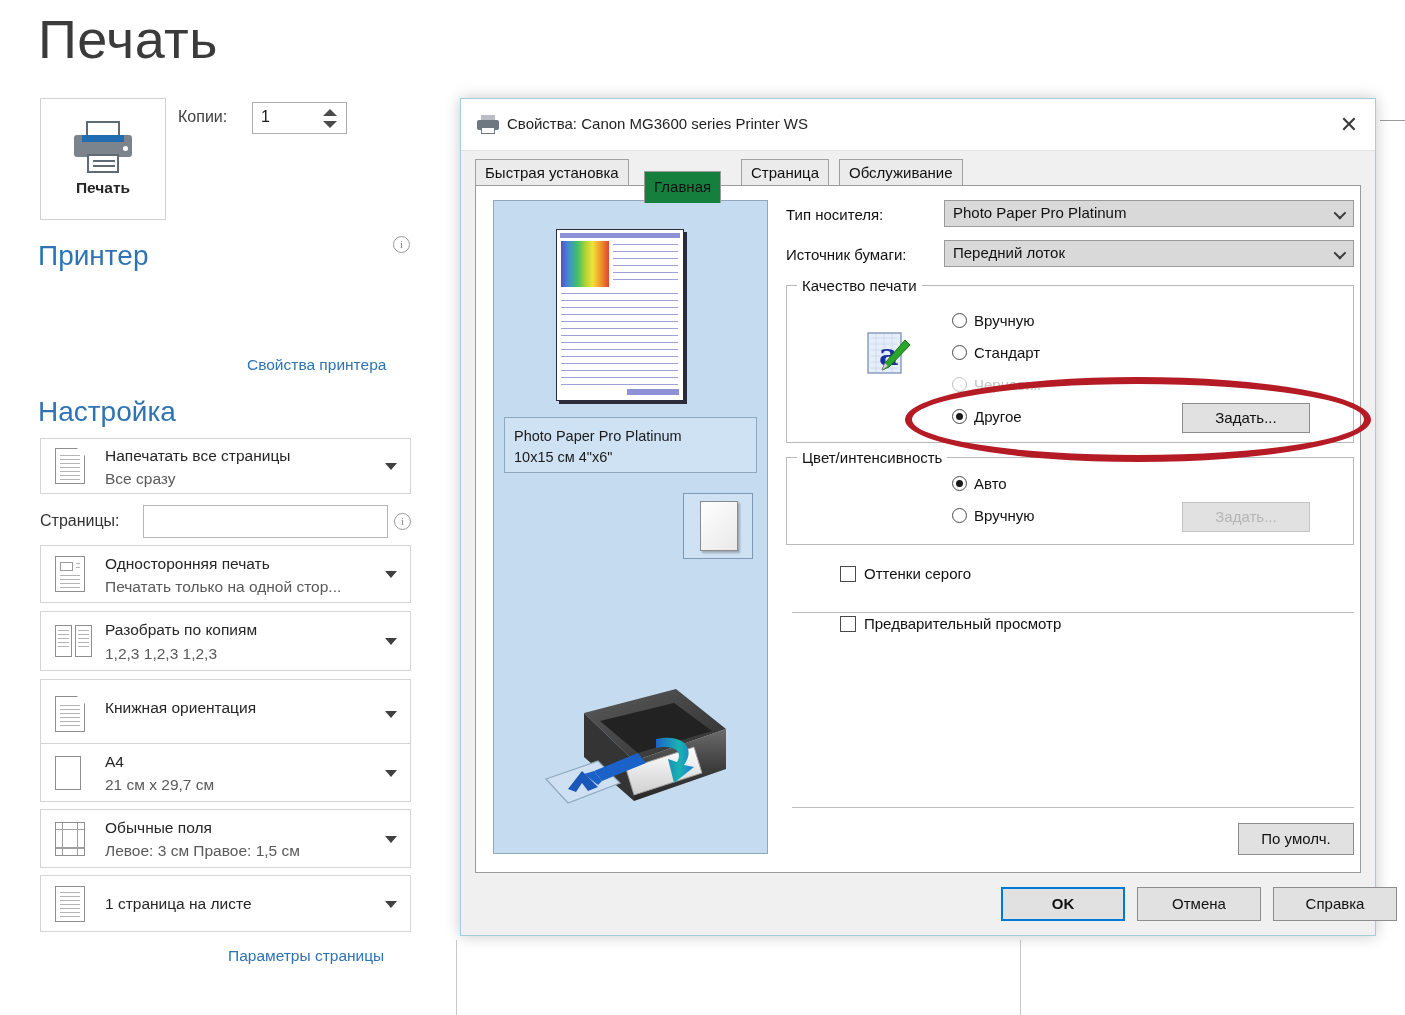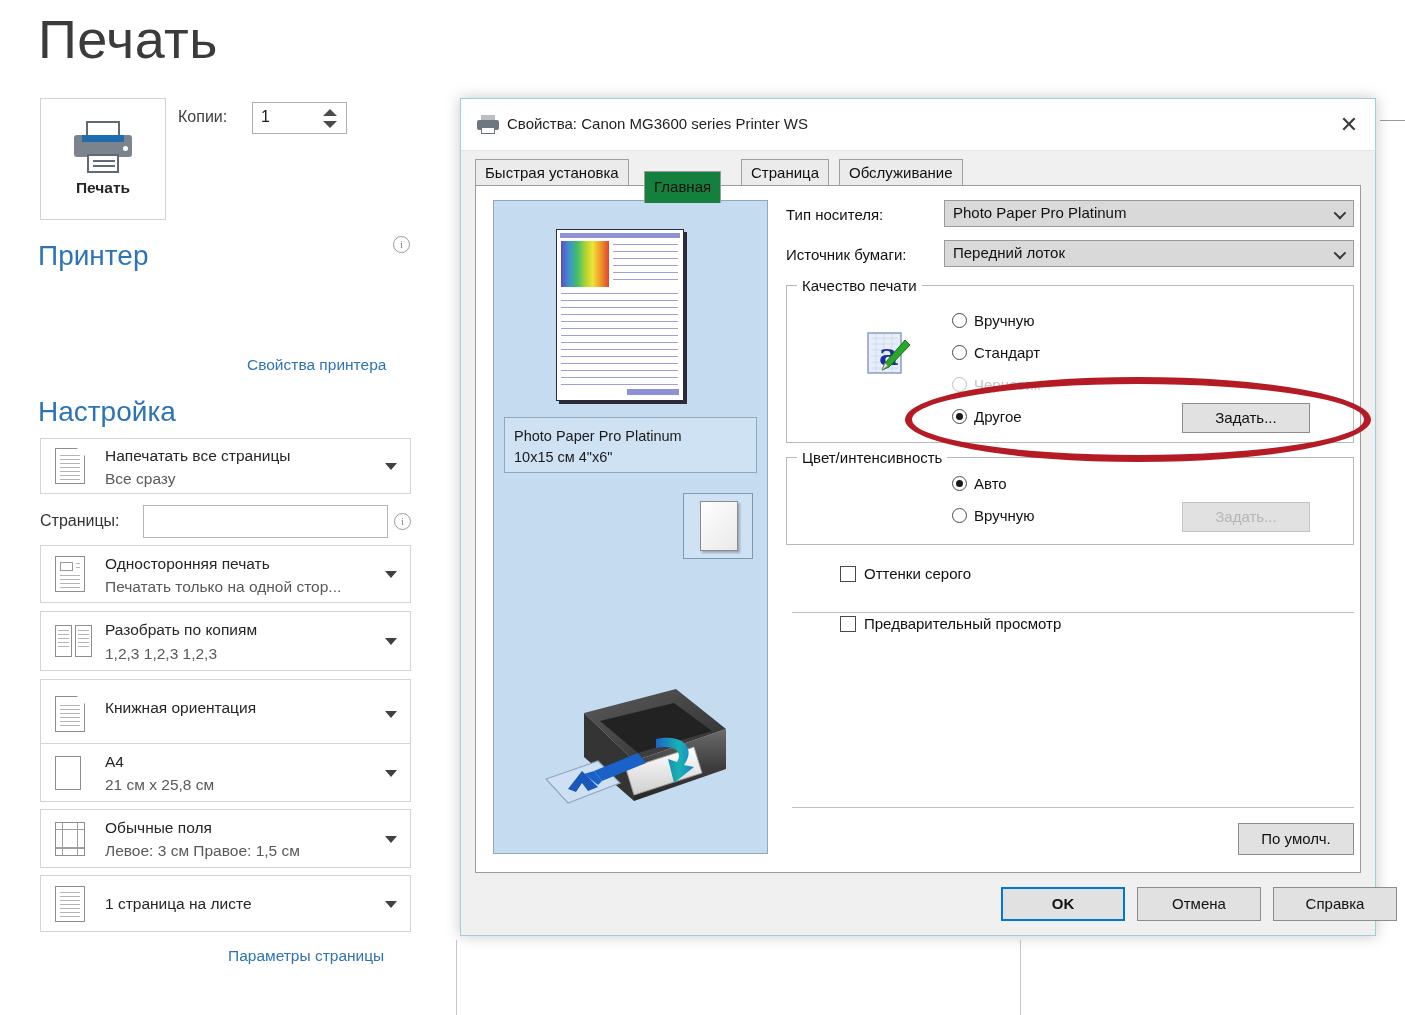--- a/index.html
+++ b/index.html
@@ -341,21 +341,21 @@
     </div>
     <div class="combo-main" style="top:19px">Книжная ориентация</div>
     <div class="combo-arrow"></div>
   </div>
 
   <div class="combo" style="top:743px; height:59px">
     <div class="combo-icon">
         <div class="ic-pg"></div>
       </div>
     <div class="combo-main" style="top:9px">A4</div>
-    <div class="combo-sub" style="top:32px">21 см x 25,8 см</div>
+    <div class="combo-sub" style="top:32px">21 см x 29,7 см</div>
     <div class="combo-arrow"></div>
   </div>
 
   <div class="combo" style="top:809px; height:59px">
     <div class="combo-icon">
       <div class="ic-marg">
         <div class="v" style="left:6px"></div>
           <div class="v" style="right:6px"></div>
         <div class="h" style="top:6px"></div>
           <div class="h" style="bottom:6px"></div>

